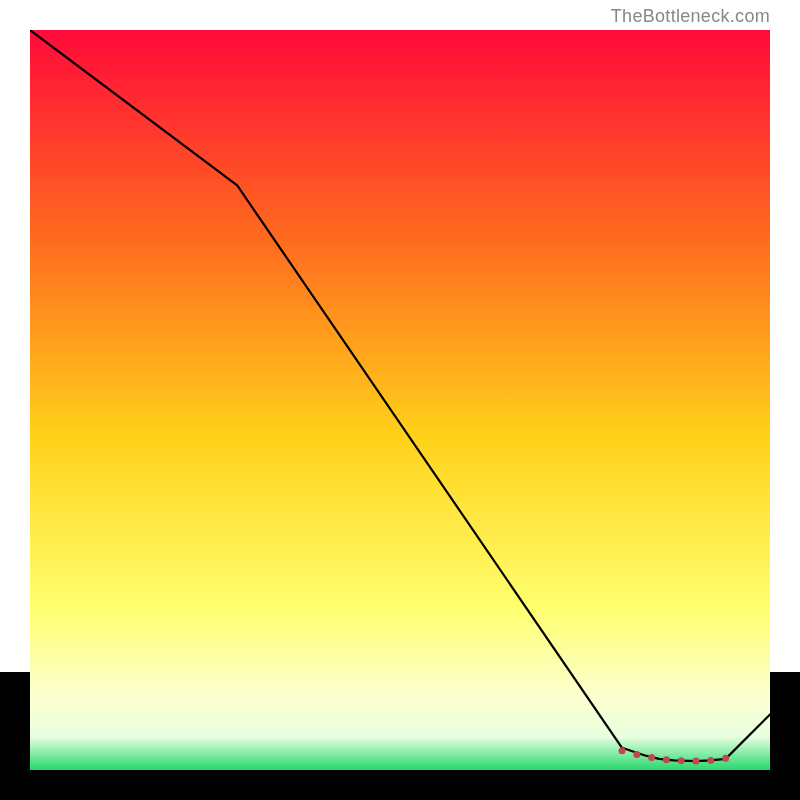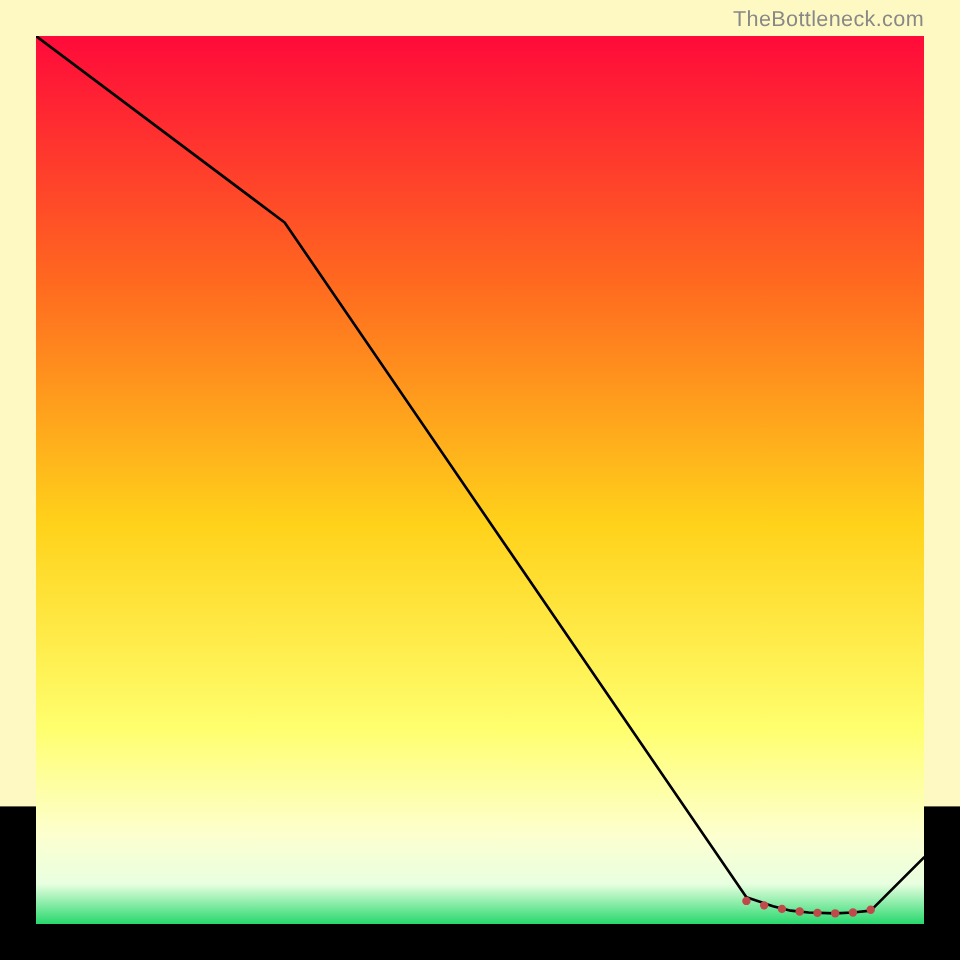--- a/index.html
+++ b/index.html
@@ -7,21 +7,21 @@
     padding: 0;
     width: 800px;
     height: 800px;
     background: #000;
     overflow: hidden;
   }
   .stage {
     position: relative;
     width: 800px;
     height: 672px;
-    background: #fef9c3;
+    background: #ffffff;
   }
   .plot-area {
     position: absolute;
     left: 30px;
     top: 30px;
     width: 740px;
     height: 740px;
   }
   .gradient {
     position: absolute;

